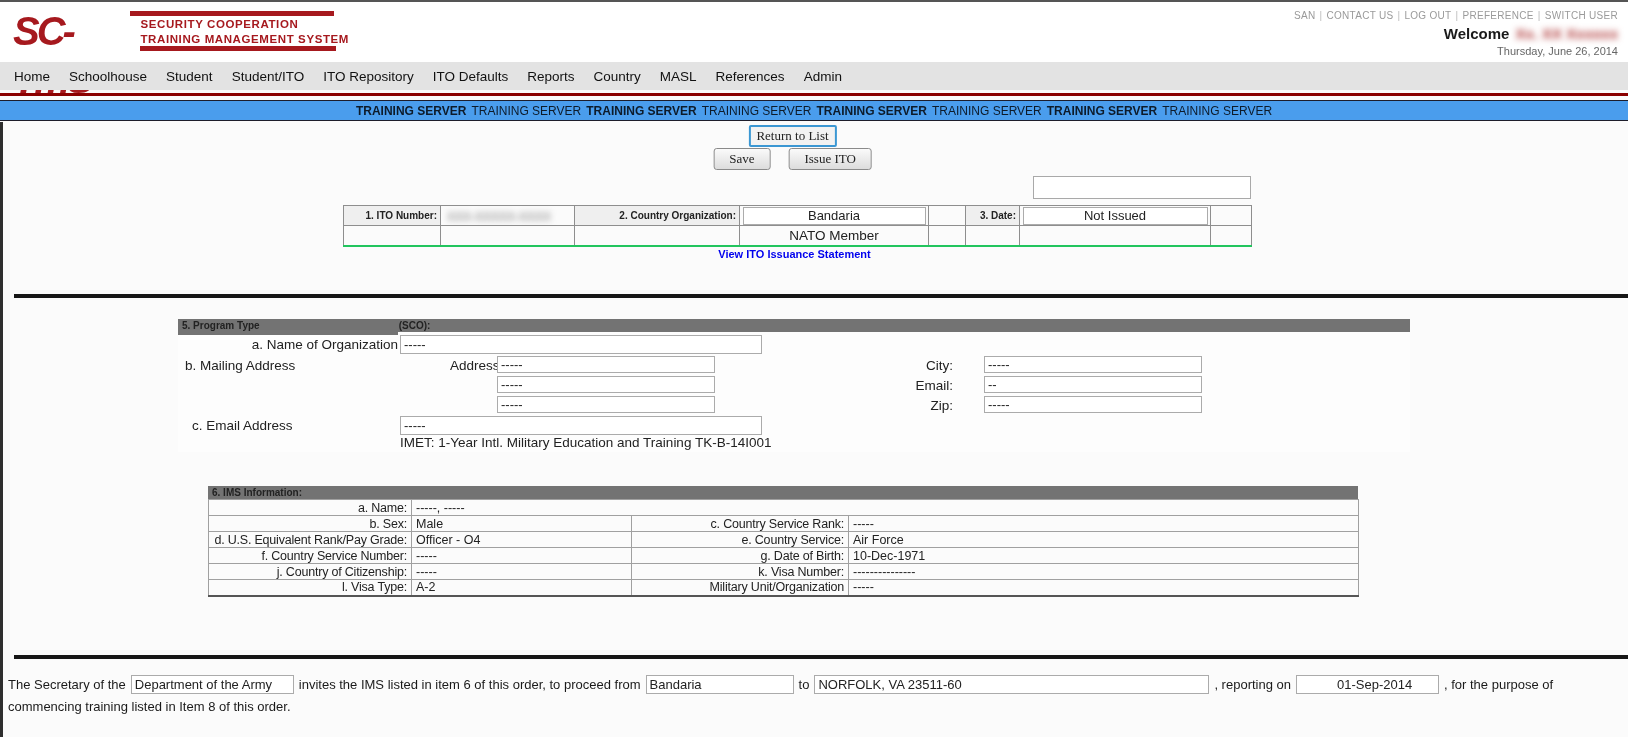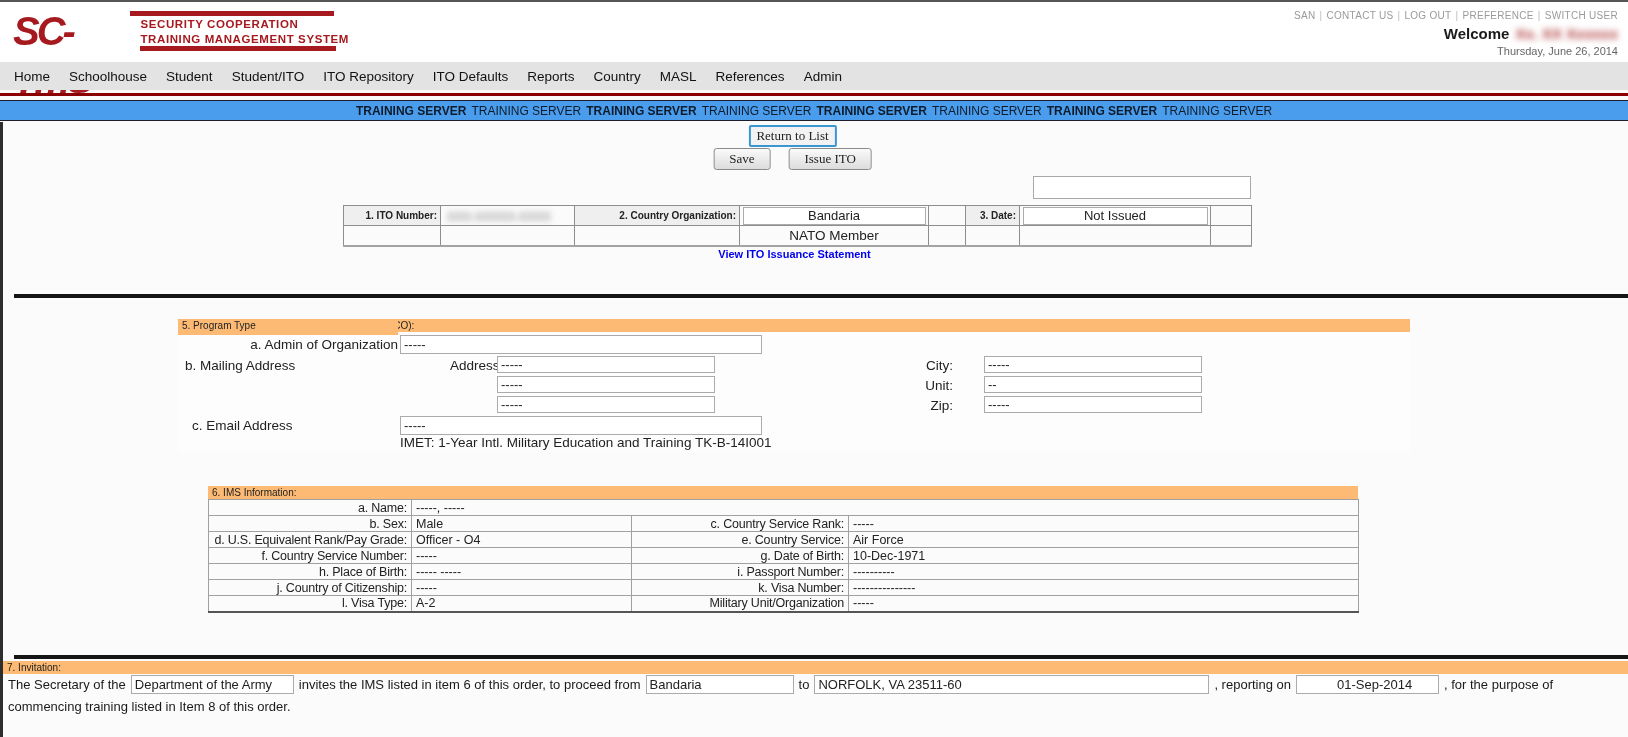--- a/index.html
+++ b/index.html
@@ -41,33 +41,33 @@
   .action-row { position:absolute; top:26px; left:50%; transform:translateX(-50%); margin-left:-23px; display:flex; gap:18px; }
 
   .form-title { position:absolute; left:338px; top:51px; font-size:20px; font-weight:bold; font-variant:small-caps; color:#4a4a4a; letter-spacing:0.2px; }
   .title-input { position:absolute; left:1030px; top:54px; width:218px; height:23px; border:1px solid #A9A9A9; background:#fff; }
 
   input.fld { border:1px solid #ABABAB; background:#fff; font-family:"Liberation Sans", sans-serif; font-size:13px; color:#222; padding:0 3px; }
 
   
   .ito-table { position:absolute; left:340px; top:83px; border-collapse:collapse; table-layout:fixed; }
   .ito-table td { border:1px solid #8E8E8E; height:20px; vertical-align:middle; overflow:hidden; }
-  .ito-table { border-bottom:2px solid #a3a3a3; }
+  .ito-table { border-bottom:2px solid #22c55e; }
   .ito-table td.lbl { background:#EFEFEF; font-size:10px; font-weight:bold; color:#222; text-align:right; padding-right:3px; white-space:nowrap; }
   .ito-table td.ctr { text-align:center; }
   .ito-table input { text-align:center; height:18px; }
   .ito-num { font-size:12px; color:#777; padding-left:6px; }
   .nato { font-size:13.5px; color:#222; }
   .issuance-link { position:absolute; top:126px; left:50%; transform:translateX(-50%); margin-left:-21px; font-size:11px; font-weight:bold; color:#0000EE; text-decoration:none; cursor:pointer; white-space:nowrap; }
 
   .divider { position:absolute; left:11px; right:0; height:4px; background:#161616; }
   .divider.d1 { top:172px; }
   .divider.d2 { top:533px; }
 
-  .sec-header { background:#fdba74; font-size:10px; font-weight:normal; color:#222; line-height:13px; height:13px; padding-left:4px; white-space:nowrap; }
+  .sec-header { background:#737373; font-size:10px; font-weight:bold; color:#222; line-height:13px; height:13px; padding-left:4px; white-space:nowrap; }
 
   
   .sec4 { position:absolute; left:175px; top:197px; width:1232px; height:133px; background:#FDFDFD; }
   .sec4 .sec-header { position:absolute; top:0; left:0; right:0; }
   .sec4 .flabel { position:absolute; font-size:13.5px; color:#222; white-space:nowrap; }
   .sec4 .ra { text-align:right; }
   .sec4 input { position:absolute; }
   .prog-band { position:absolute; top:115px; left:0; width:220px; height:16px; }
   .prog-value { position:absolute; top:116px; left:222px; font-size:13.5px; color:#222; white-space:nowrap; }
 
@@ -179,32 +179,32 @@
     </tbody>
       </table>
 
     <a class="issuance-link">View ITO Issuance Statement</a>
 
     <div class="divider d1"></div>
 
     <div class="sec4">
       <div class="sec-header">4. Issuing Security Cooperation Organization (SCO):</div>
 
-      <div class="flabel ra" style="top:18px; left:0; width:220px;">a. Admin of Organization</div>
+      <div class="flabel ra" style="top:18px; left:0; width:220px;">a. Name of Organization</div>
       <input class="fld" style="top: 16px; left: 222px; width: 362px; height: 19px;" value="-----">
 
       <div class="flabel" style="top:39px; left:7px;">b. Mailing Address</div>
       <div class="flabel" style="top:39px; left:272px;">Address:</div>
       <input class="fld" style="top: 37px; left: 319px; width: 218px; height: 17px;" value="-----">
       <input class="fld" style="top: 57px; left: 319px; width: 218px; height: 17px;" value="-----">
       <input class="fld" style="top: 77px; left: 319px; width: 218px; height: 17px;" value="-----">
 
       <div class="flabel ra" style="top:39px; left:690px; width:85px;">City:</div>
       <input class="fld" style="top: 37px; left: 806px; width: 218px; height: 17px;" value="-----">
-      <div class="flabel ra" style="top:59px; left:690px; width:85px;">Unit:</div>
+      <div class="flabel ra" style="top:59px; left:690px; width:85px;">Email:</div>
       <input class="fld" style="top: 57px; left: 806px; width: 218px; height: 17px;" value="--">
       <div class="flabel ra" style="top:79px; left:690px; width:85px;">Zip:</div>
       <input class="fld" style="top: 77px; left: 806px; width: 218px; height: 17px;" value="-----">
 
       <div class="flabel" style="top:99px; left:14px;">c. Email Address</div>
       <input class="fld" style="top: 97px; left: 222px; width: 362px; height: 19px;" value="-----">
 
       <div class="sec-header prog-band">5. Program Type</div>
       <div class="prog-value">IMET: 1-Year Intl. Military Education and Training TK-B-14I001</div>
     </div>
@@ -235,44 +235,37 @@
           <td class="l">e. Country Service:</td>
           <td class="v">Air Force</td>
         </tr>
         <tr>
           <td class="l">f. Country Service Number:</td>
           <td class="v">-----</td>
           <td class="l">g. Date of Birth:</td>
           <td class="v">10-Dec-1971</td>
         </tr>
         <tr>
-          <td class="l">h. Place of Birth:</td>
-          <td class="v">----- -----</td>
-          <td class="l">i. Passport Number:</td>
-          <td class="v">----------</td>
-        </tr>
-        <tr>
           <td class="l">j. Country of Citizenship:</td>
           <td class="v">-----</td>
           <td class="l">k. Visa Number:</td>
           <td class="v">---------------</td>
         </tr>
         <tr>
           <td class="l">l. Visa Type:</td>
           <td class="v">A-2</td>
           <td class="l">Military Unit/Organization</td>
           <td class="v">-----</td>
         </tr>
       </tbody>
         </table>
     </div>
 
     <div class="divider d2"></div>
 
-    <div class="sec-header sec7-header">7. Invitation:</div>
     <div class="invite-line1">
       <span>The Secretary of the</span>
       <input class="fld" style="width: 163px;" value="Department of the Army">
       <span>invites the IMS listed in item 6 of this order, to proceed from</span>
       <input class="fld" style="width: 148px;" value="Bandaria">
       <span>to</span>
       <input class="fld" style="width: 395px;" value="NORFOLK, VA 23511-60">
       <span>, reporting on</span>
       <input class="fld" style="width: 143px; padding-left: 40px;" value="01-Sep-2014">
       <span>, for the purpose of</span>

